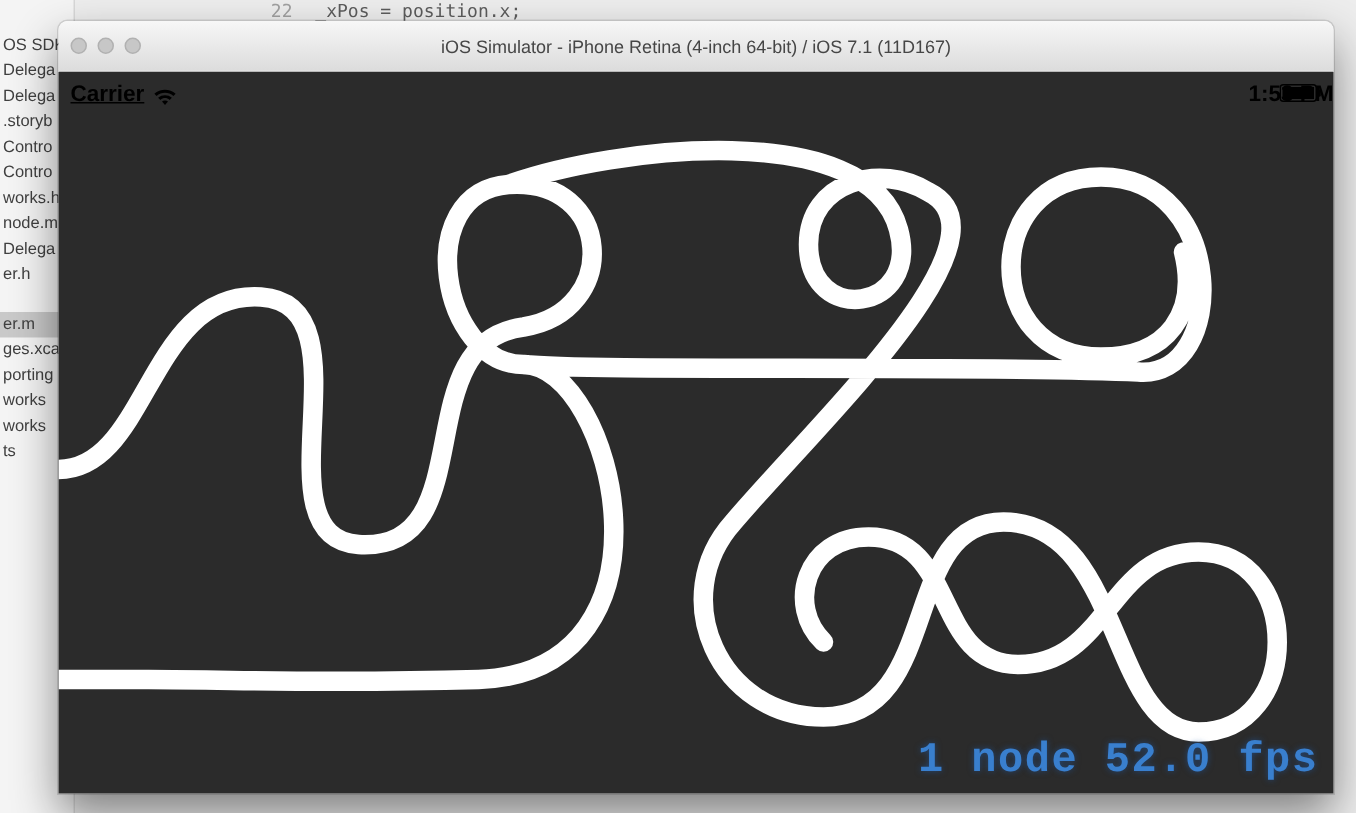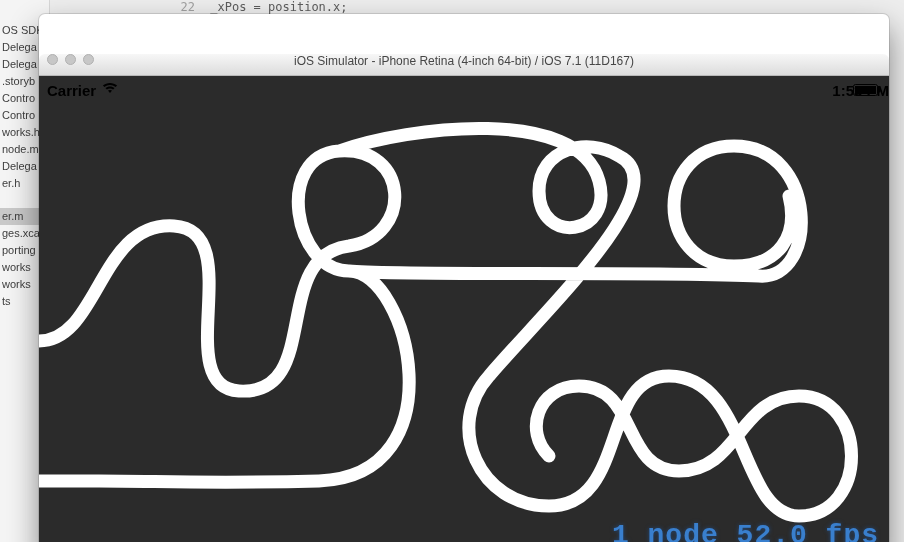--- a/index.html
+++ b/index.html
@@ -55,27 +55,27 @@
   .sim-window {
     position: absolute;
     left: 39px;
     top: 14px;
     width: 850px;
     background: #fff;
     border-radius: 6px 6px 0 0;
     box-shadow: 0 14px 30px rgba(0,0,0,0.45), 0 0 0 1px rgba(0,0,0,0.12);
   }
   .titlebar {
-    height: 22px;
+    height: 34px;
     background: linear-gradient(#f7f7f7, #dcdcdc);
     border-bottom: 1px solid #b8b8b8;
     border-radius: 6px 6px 0 0;
     display: flex;
+    align-items: center;
     position: relative;
-    margin-top: 40px;
   }
   .traffic {
     display: flex;
     gap: 7px;
     margin-left: 8px;
   }
   .traffic span {
     width: 11px;
     height: 11px;
     border-radius: 50%;
@@ -106,22 +106,23 @@
     align-items: center;
     color: #000;
     font-size: 15px;
     font-weight: 600;
     font-family: "Helvetica Neue", Arial, sans-serif;
   }
   .statusbar .carrier {
     position: absolute;
     left: 8px;
     display: flex;
-    align-items: flex-start;
+    align-items: flex-end;
     gap: 6px;
+    text-decoration: underline;
   }
   .statusbar .clock {
     position: absolute;
     left: 0; right: 0;
     text-align: right;
   }
   .statusbar .battery {
     position: absolute;
     right: 8px;
   }

